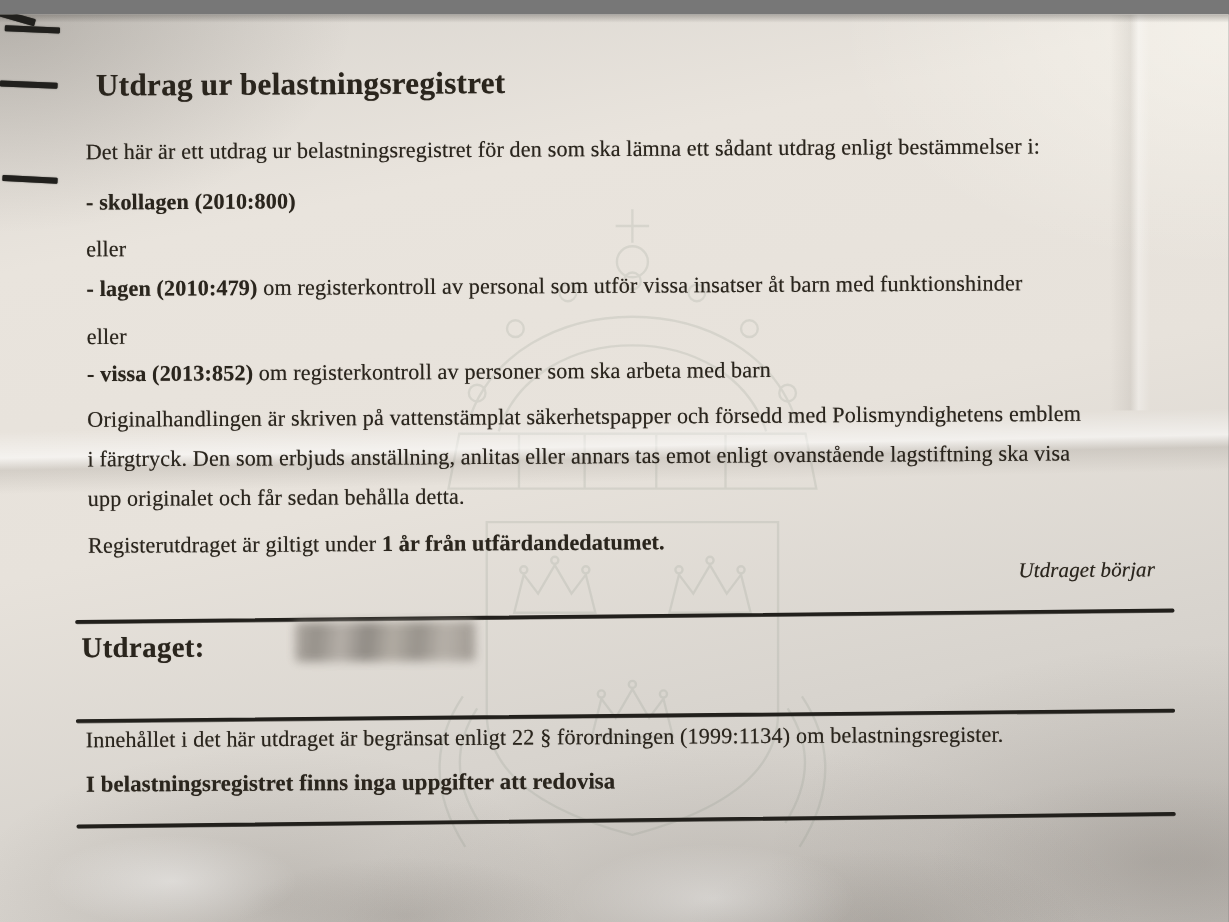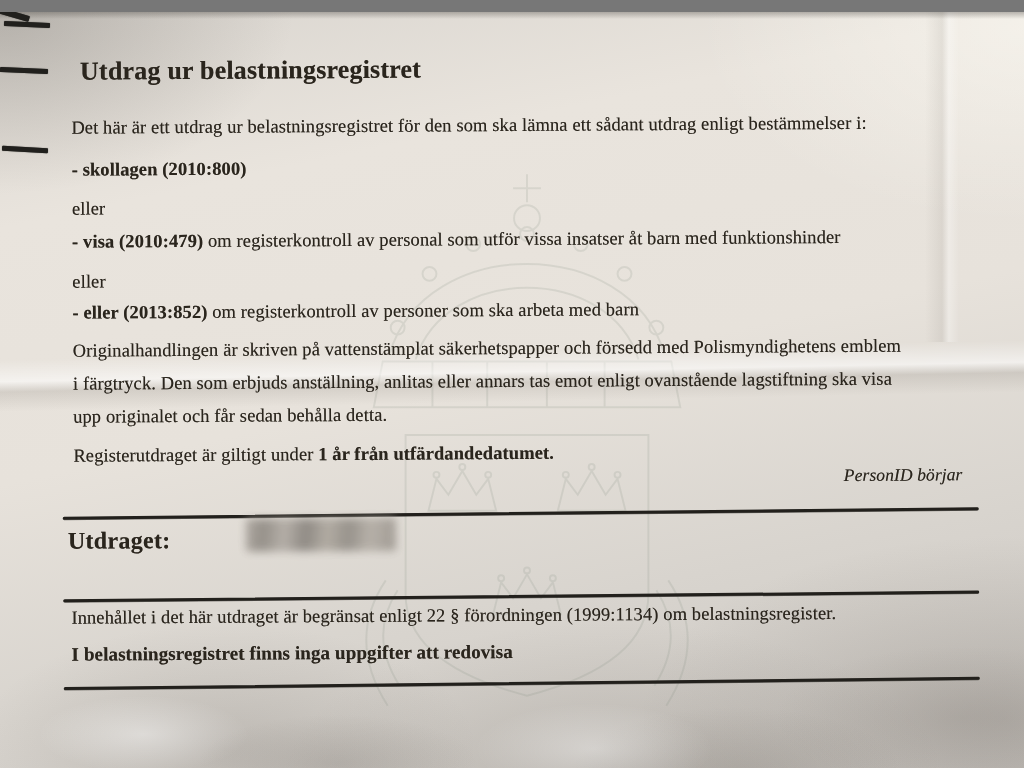--- a/index.html
+++ b/index.html
@@ -132,33 +132,33 @@
   <div class="doc">
 
     <div class="t title">Utdrag ur belastningsregistret</div>
 
     <div class="t intro">Det här är ett utdrag ur belastningsregistret för den som ska lämna ett sådant utdrag enligt bestämmelser i:</div>
 
     <div class="t law1"><span class="b">- skollagen (2010:800)</span><span></span></div>
 
     <div class="t or1">eller</div>
 
-    <div class="t law2"><span class="b">- visa (2010:479)</span><span> om registerkontroll av personal som utför vissa insatser åt barn med funktionshinder</span></div>
+    <div class="t law2"><span class="b">- lagen (2010:479)</span><span> om registerkontroll av personal som utför vissa insatser åt barn med funktionshinder</span></div>
 
     <div class="t or2">eller</div>
 
-    <div class="t law3"><span class="b">- eller (2013:852)</span><span> om registerkontroll av personer som ska arbeta med barn</span></div>
+    <div class="t law3"><span class="b">- vissa (2013:852)</span><span> om registerkontroll av personer som ska arbeta med barn</span></div>
 
     <div class="t orig1">Originalhandlingen är skriven på vattenstämplat säkerhetspapper och försedd med Polismyndighetens emblem</div>
     <div class="t orig2">i färgtryck. Den som erbjuds anställning, anlitas eller annars tas emot enligt ovanstående lagstiftning ska visa</div>
     <div class="t orig3">upp originalet och får sedan behålla detta.</div>
 
     <div class="t validity"><span>Registerutdraget är giltigt under </span><span class="b">1 år från utfärdandedatumet.</span></div>
 
-    <div class="t begins">PersonID börjar</div>
+    <div class="t begins">Utdraget börjar</div>
 
     <div class="rule r1"></div>
 
     <div class="t personid">Utdraget:</div>
     <div class="redact"></div>
 
     <div class="rule r2"></div>
 
     <div class="t limited">Innehållet i det här utdraget är begränsat enligt 22 § förordningen (1999:1134) om belastningsregister.</div>
 

